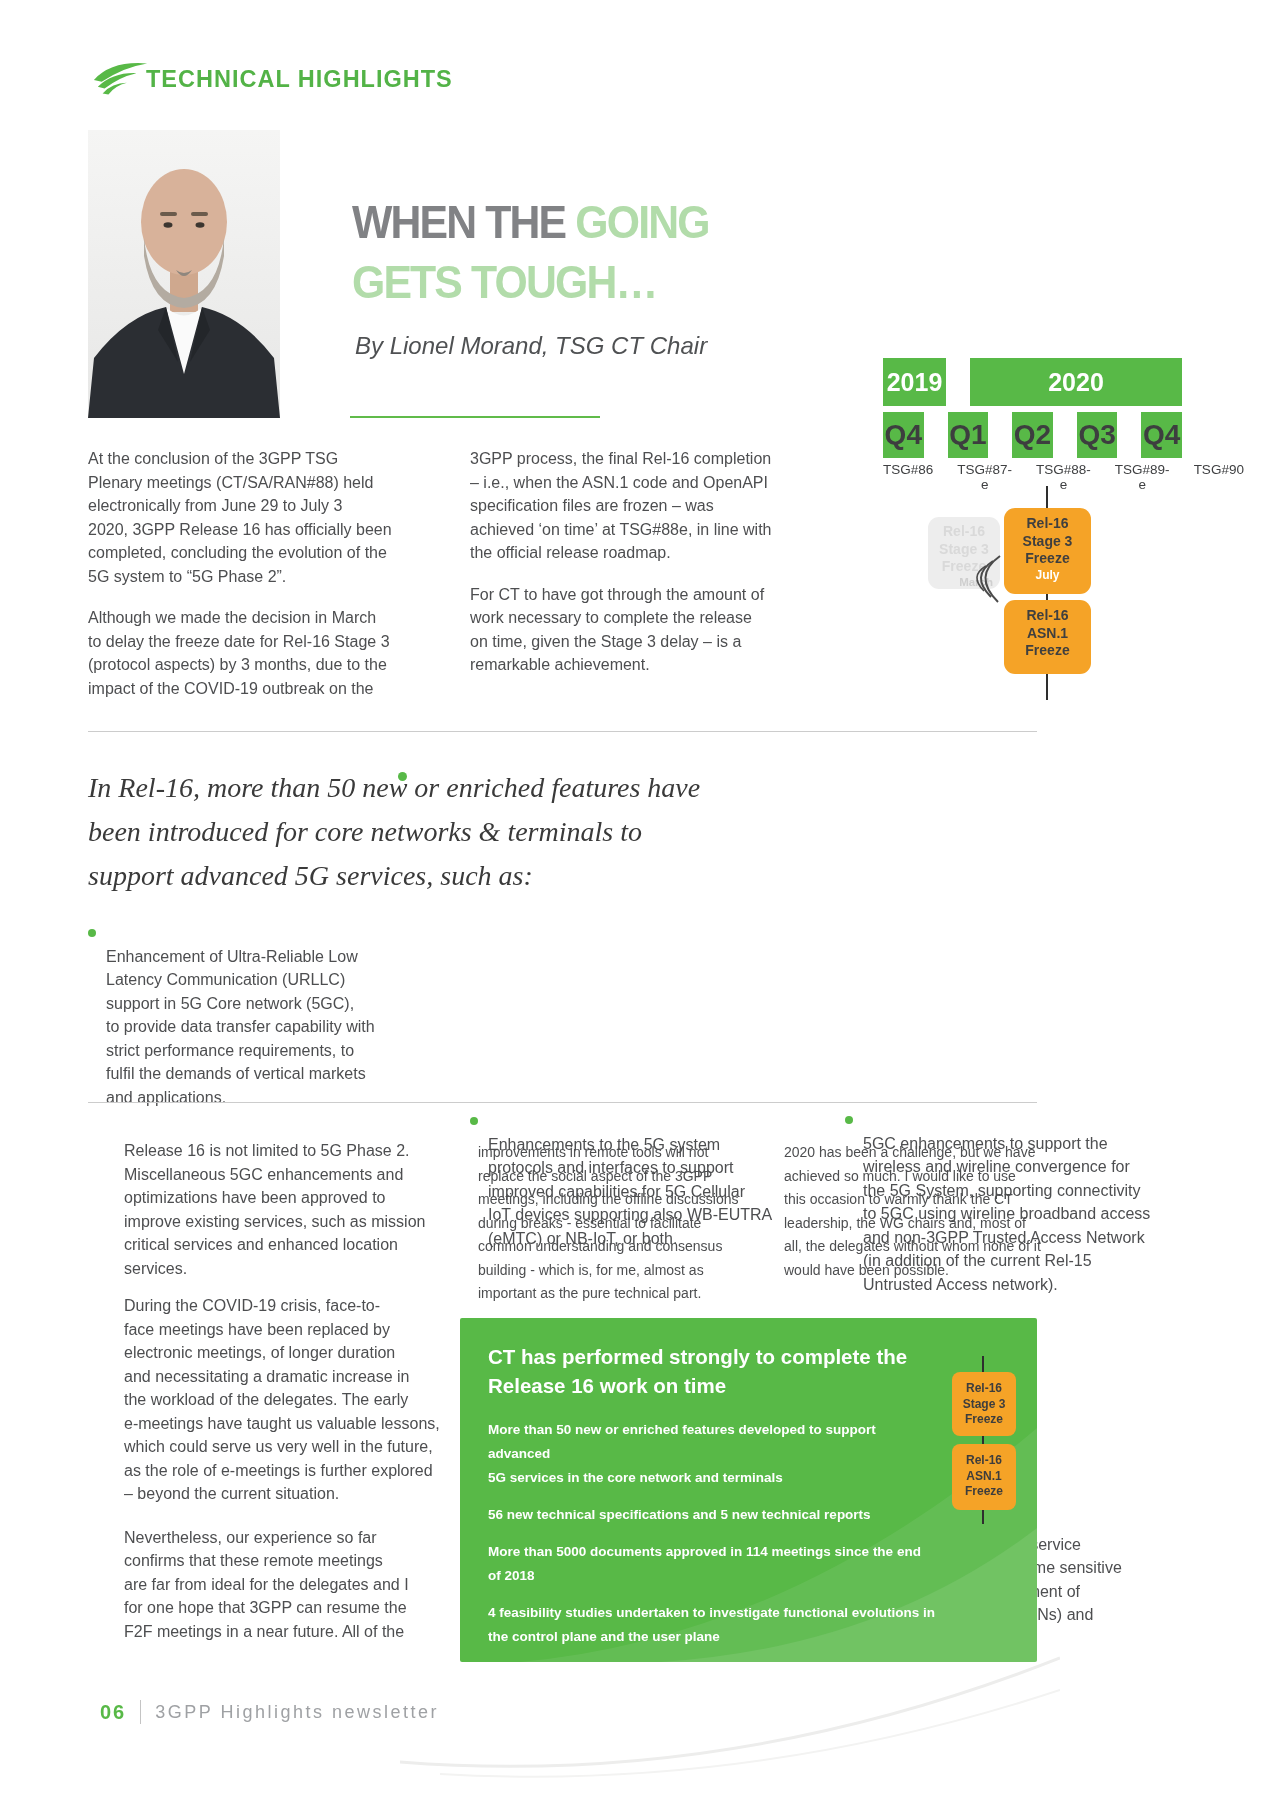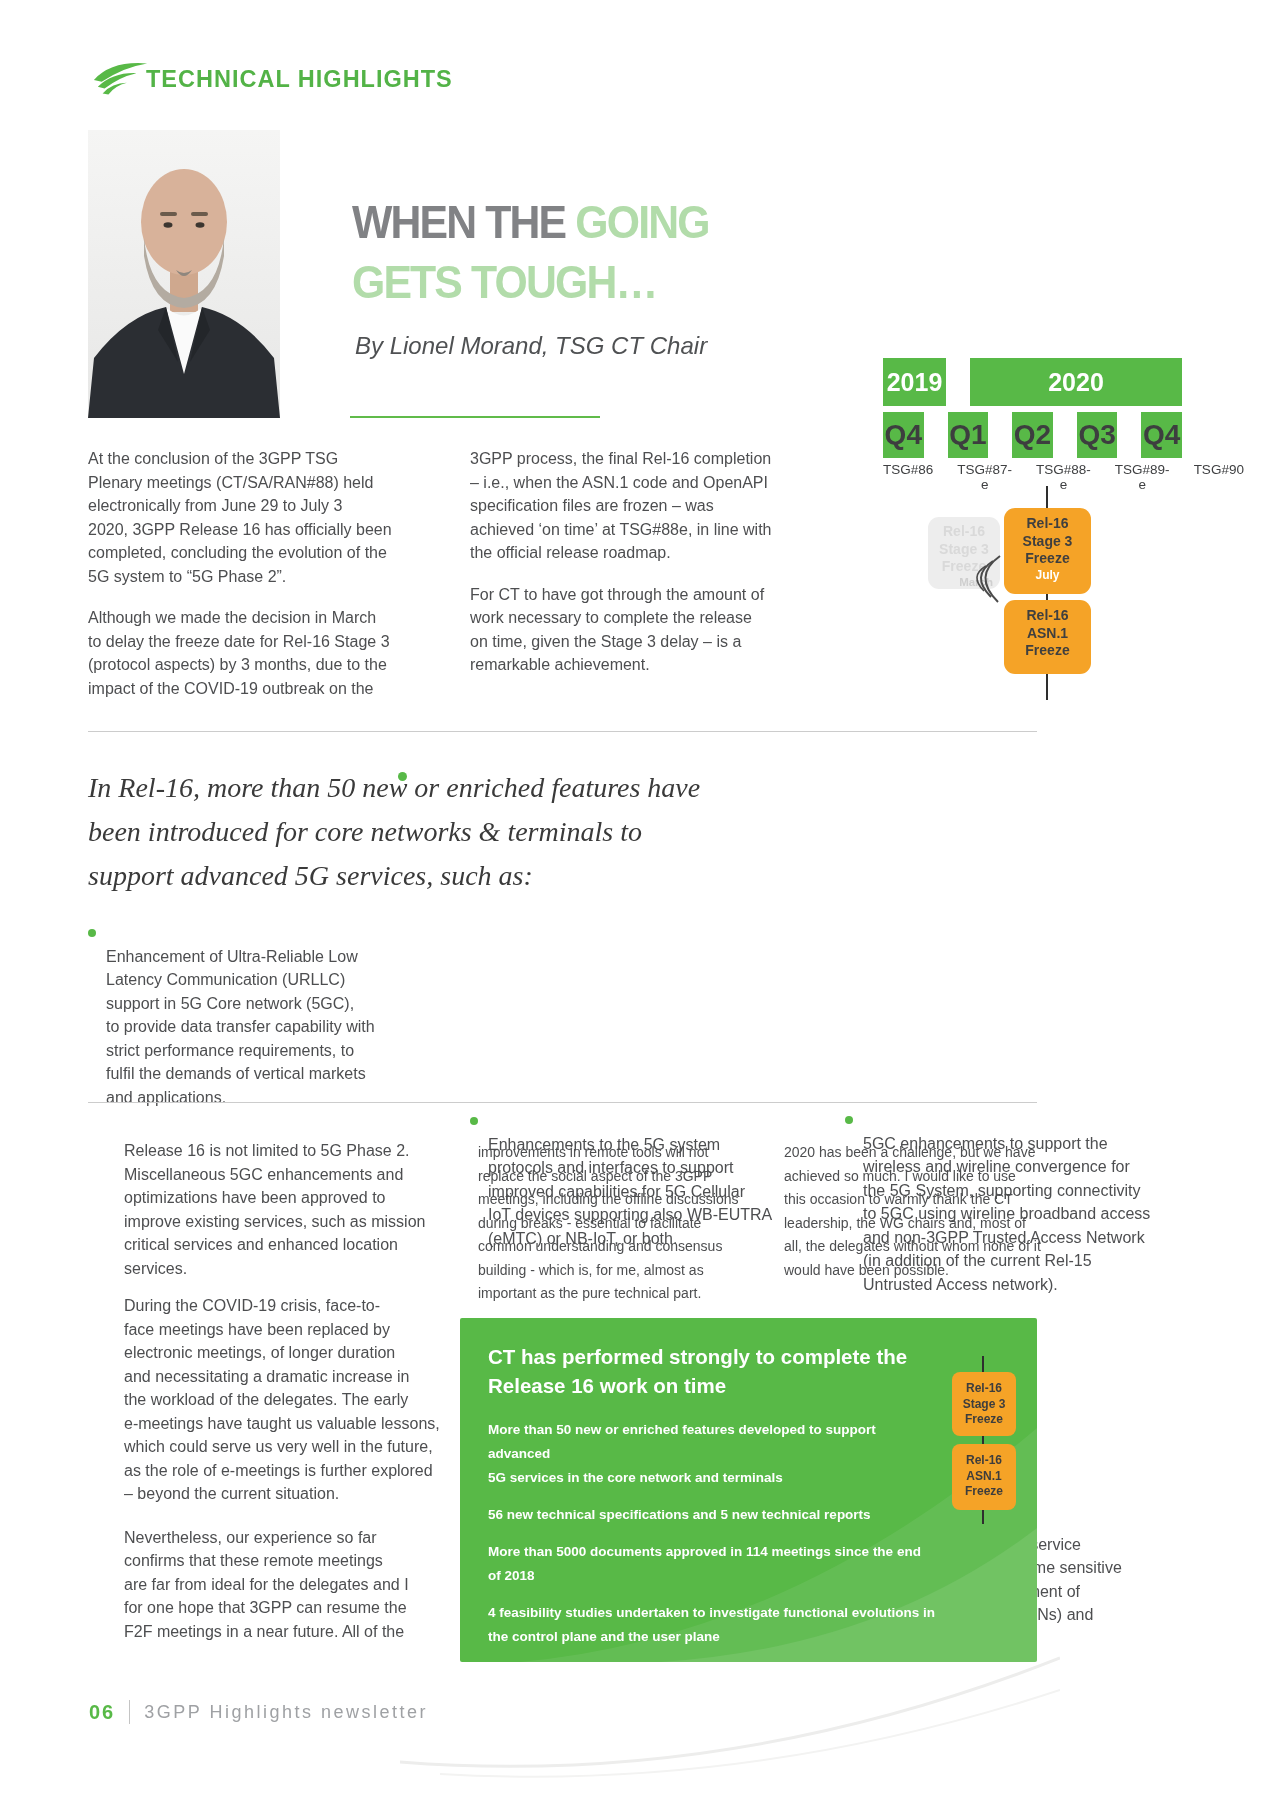--- a/index.html
+++ b/index.html
@@ -281,19 +281,19 @@
 Freeze</div>
   <div class="abs mini-freeze pre" style="left:952px;top:1444px;width:64px;height:66px;">Rel-16
 ASN.1
 Freeze</div>
 
   <svg class="abs" style="left:400px;top:1650px;" width="660" height="130" viewBox="0 0 660 130">
     <path d="M0 112 Q330 138 660 8" stroke="#ededec" stroke-width="3" fill="none"></path>
     <path d="M40 124 Q350 142 660 40" stroke="#f3f3f2" stroke-width="2" fill="none"></path>
   </svg>
 
-  <div class="abs footer" style="left:89px;top:1700px;">
+  <div class="abs footer" style="left:100px;top:1700px;">
     <span class="page-num">06</span>
     <span class="foot-sep"></span>
     <span class="foot-title">3GPP Highlights newsletter</span>
   </div>
 
 </div>
 
 </body></html>

